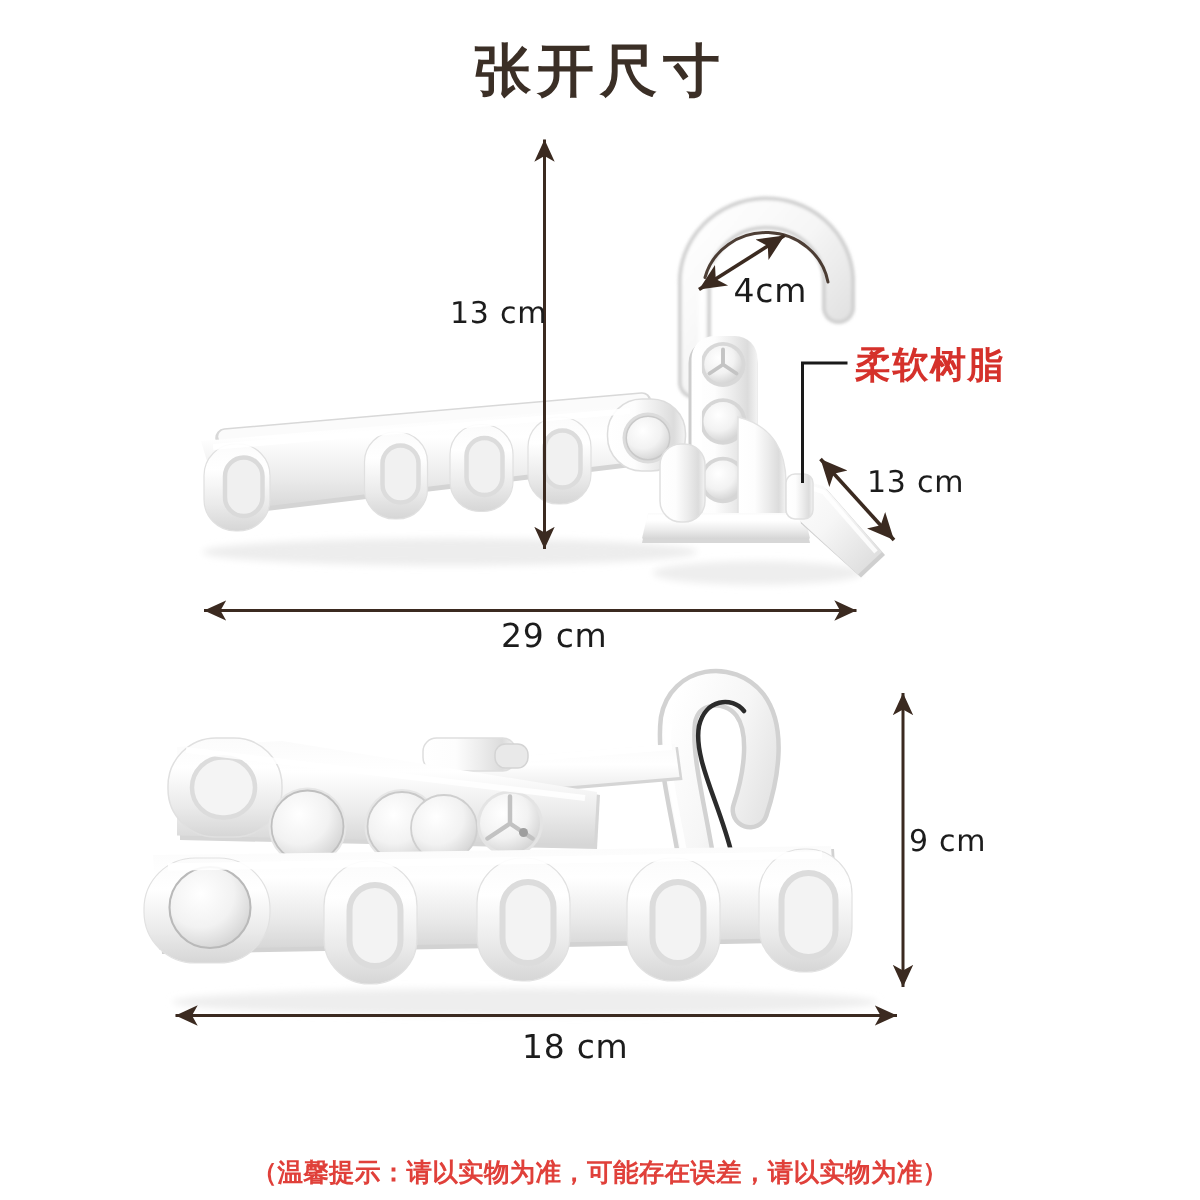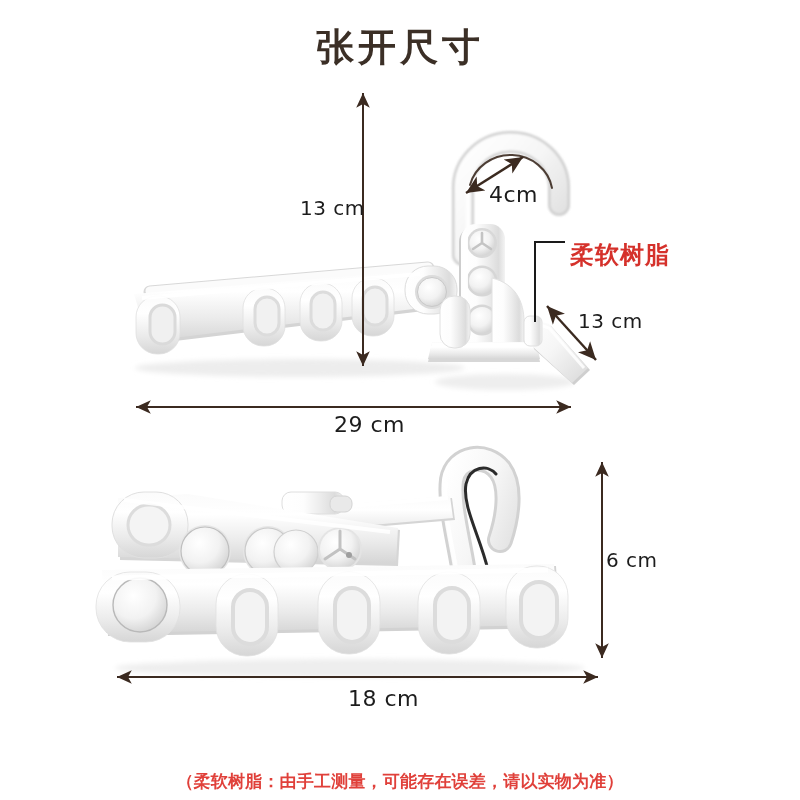--- a/index.html
+++ b/index.html
@@ -53,21 +53,20 @@
 
   
   #lbl-resin {
     left: 570px; top: 227px;
     color: #d5312b;
     font-size: 24px;
     font-weight: 700;
     letter-spacing: 1px;
     white-space: nowrap;
     font-family: "DejaVu Sans", "Liberation Sans", sans-serif;
-    margin-top: 12px;
   }
 
   
   #footer {
     left: 0; top: 770px;
     width: 800px;
     text-align: center;
     color: #e0403a;
     font-size: 17px;
     font-weight: 700;
@@ -346,21 +345,21 @@
   </svg>
 
   <div class="abs dim-label" id="lbl-13-left">13 cm</div>
 
   <div class="abs dim-label" id="lbl-4cm">4cm</div>
 
   <div class="abs dim-label" id="lbl-13-right">13 cm</div>
 
   <div class="abs dim-label" id="lbl-22cm">29 cm</div>
 
-  <div class="abs dim-label" id="lbl-8cm">6 cm</div>
+  <div class="abs dim-label" id="lbl-8cm">9 cm</div>
 
   <div class="abs dim-label" id="lbl-18cm">18 cm</div>
 
   <div class="abs" id="lbl-resin">柔软树脂</div>
 
-  <div class="abs" id="footer">（柔软树脂：由手工测量，可能存在误差，请以实物为准）</div>
+  <div class="abs" id="footer">（温馨提示：请以实物为准，可能存在误差，请以实物为准）</div>
 
 </div>
 
 </body></html>

